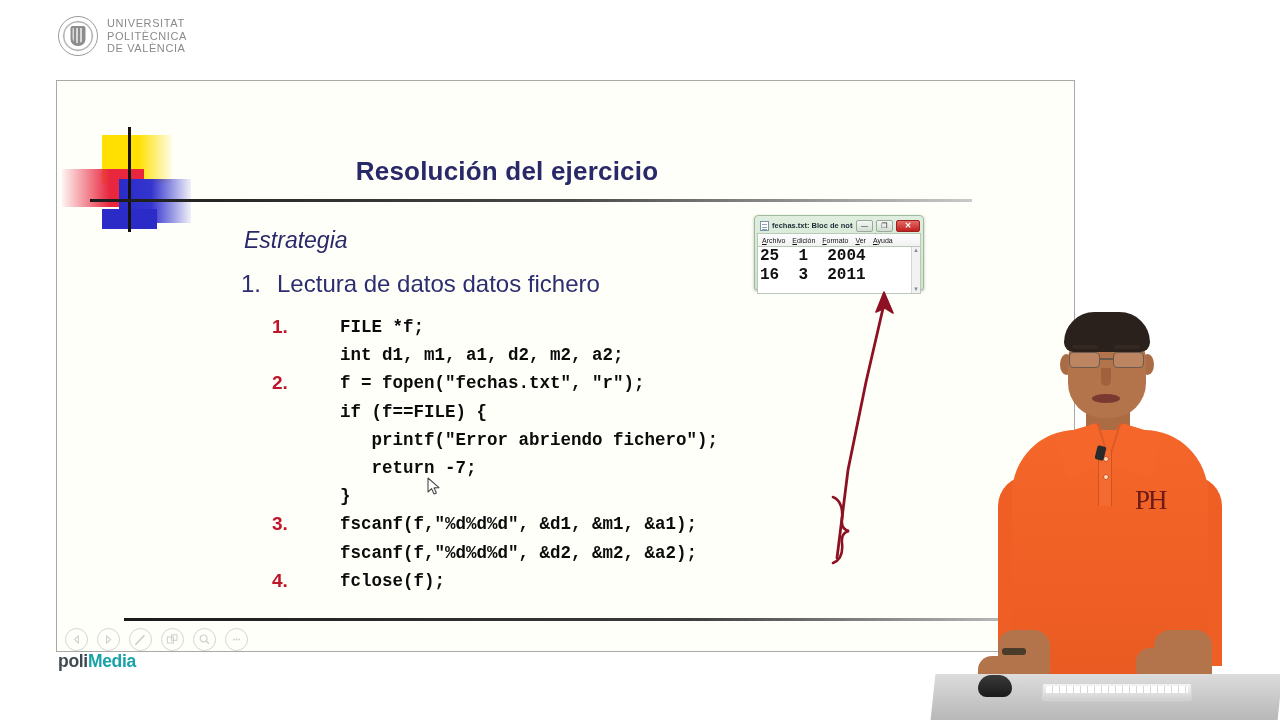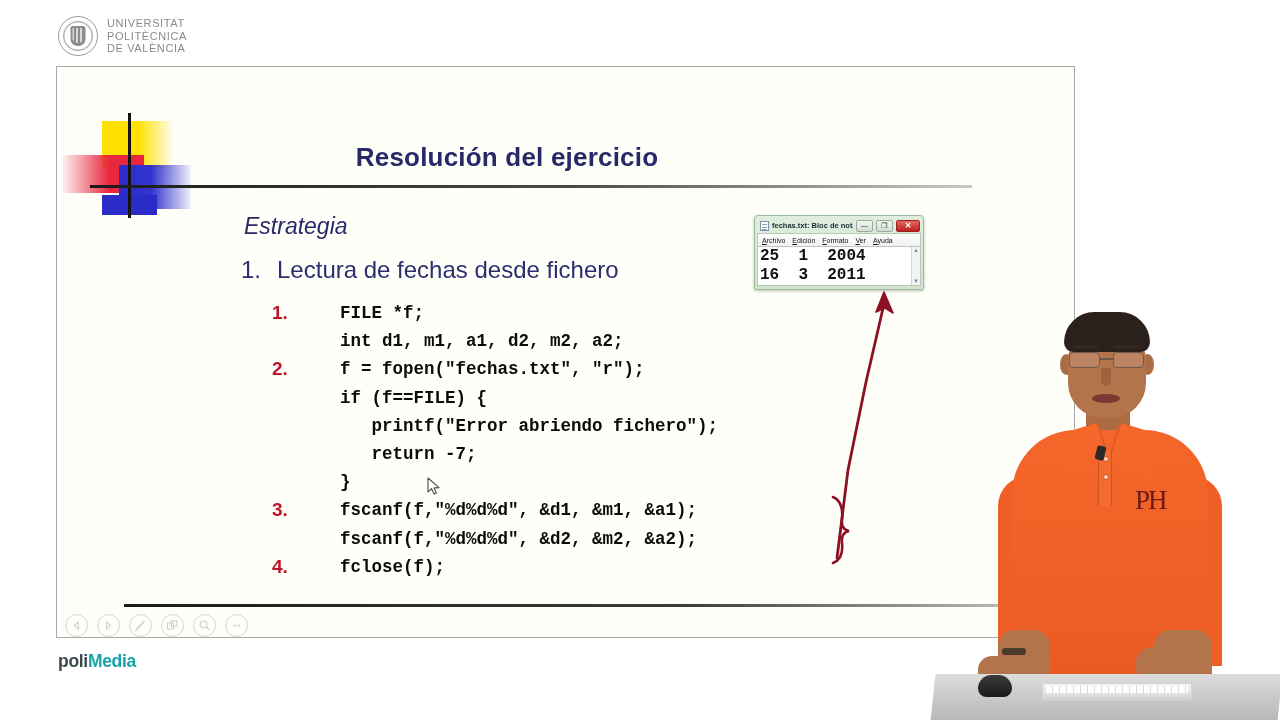--- a/index.html
+++ b/index.html
@@ -66,21 +66,21 @@
     font-size: 11px;
     line-height: 12.6px;
     letter-spacing: 0.6px;
     font-weight: 400;
     text-transform: uppercase;
   }
 
   
   #slide {
     position: absolute;
-    left: 56px; top: 66px;
+    left: 56px; top: 80px;
     width: 1019px; height: 572px;
     background: #fffffa;
     border: 1px solid #a9a9a9;
     overflow: hidden;
   }
 
   
   #deco {
     position: absolute;
     left: 5px; top: 46px;
@@ -257,21 +257,21 @@
     align-items: center;
     gap: 7px;
     padding-left: 4px;
     font-size: 7px;
     color: #111111;
   }
   #np-menubar span u { text-decoration: underline; }
   #np-text {
     background: #ffffff;
     border: 1px solid #b9c8b8;
-    height: 40px;
+    height: 48px;
     position: relative;
     overflow: hidden;
     padding: 0 0 0 2px;
   }
   #np-text .line {
     font-family: "Liberation Mono", "DejaVu Sans Mono", monospace;
     font-size: 16px;
     font-weight: bold;
     line-height: 19px;
     color: #111111;
@@ -478,21 +478,21 @@
       <div class="sq h-line"></div>
     </div>
 
     <div id="slide-title">Resolución del ejercicio</div>
     <div id="title-rule"></div>
 
     <div id="estrategia">Estrategia</div>
 
     <div id="step1">
       <span class="num">1.</span>
-      <span class="txt">Lectura de fechas desde fichero</span>
+      <span class="txt">Lectura de datos datos fichero</span>
     </div>
 
     <div id="code-block">
         <div class="code-row">
           <span class="cnum">1.</span>
           <span class="ctext">FILE *f;</span>
         </div>
         <div class="code-row">
           <span class="cnum"></span>
           <span class="ctext">int d1, m1, a1, d2, m2, a2;</span>

